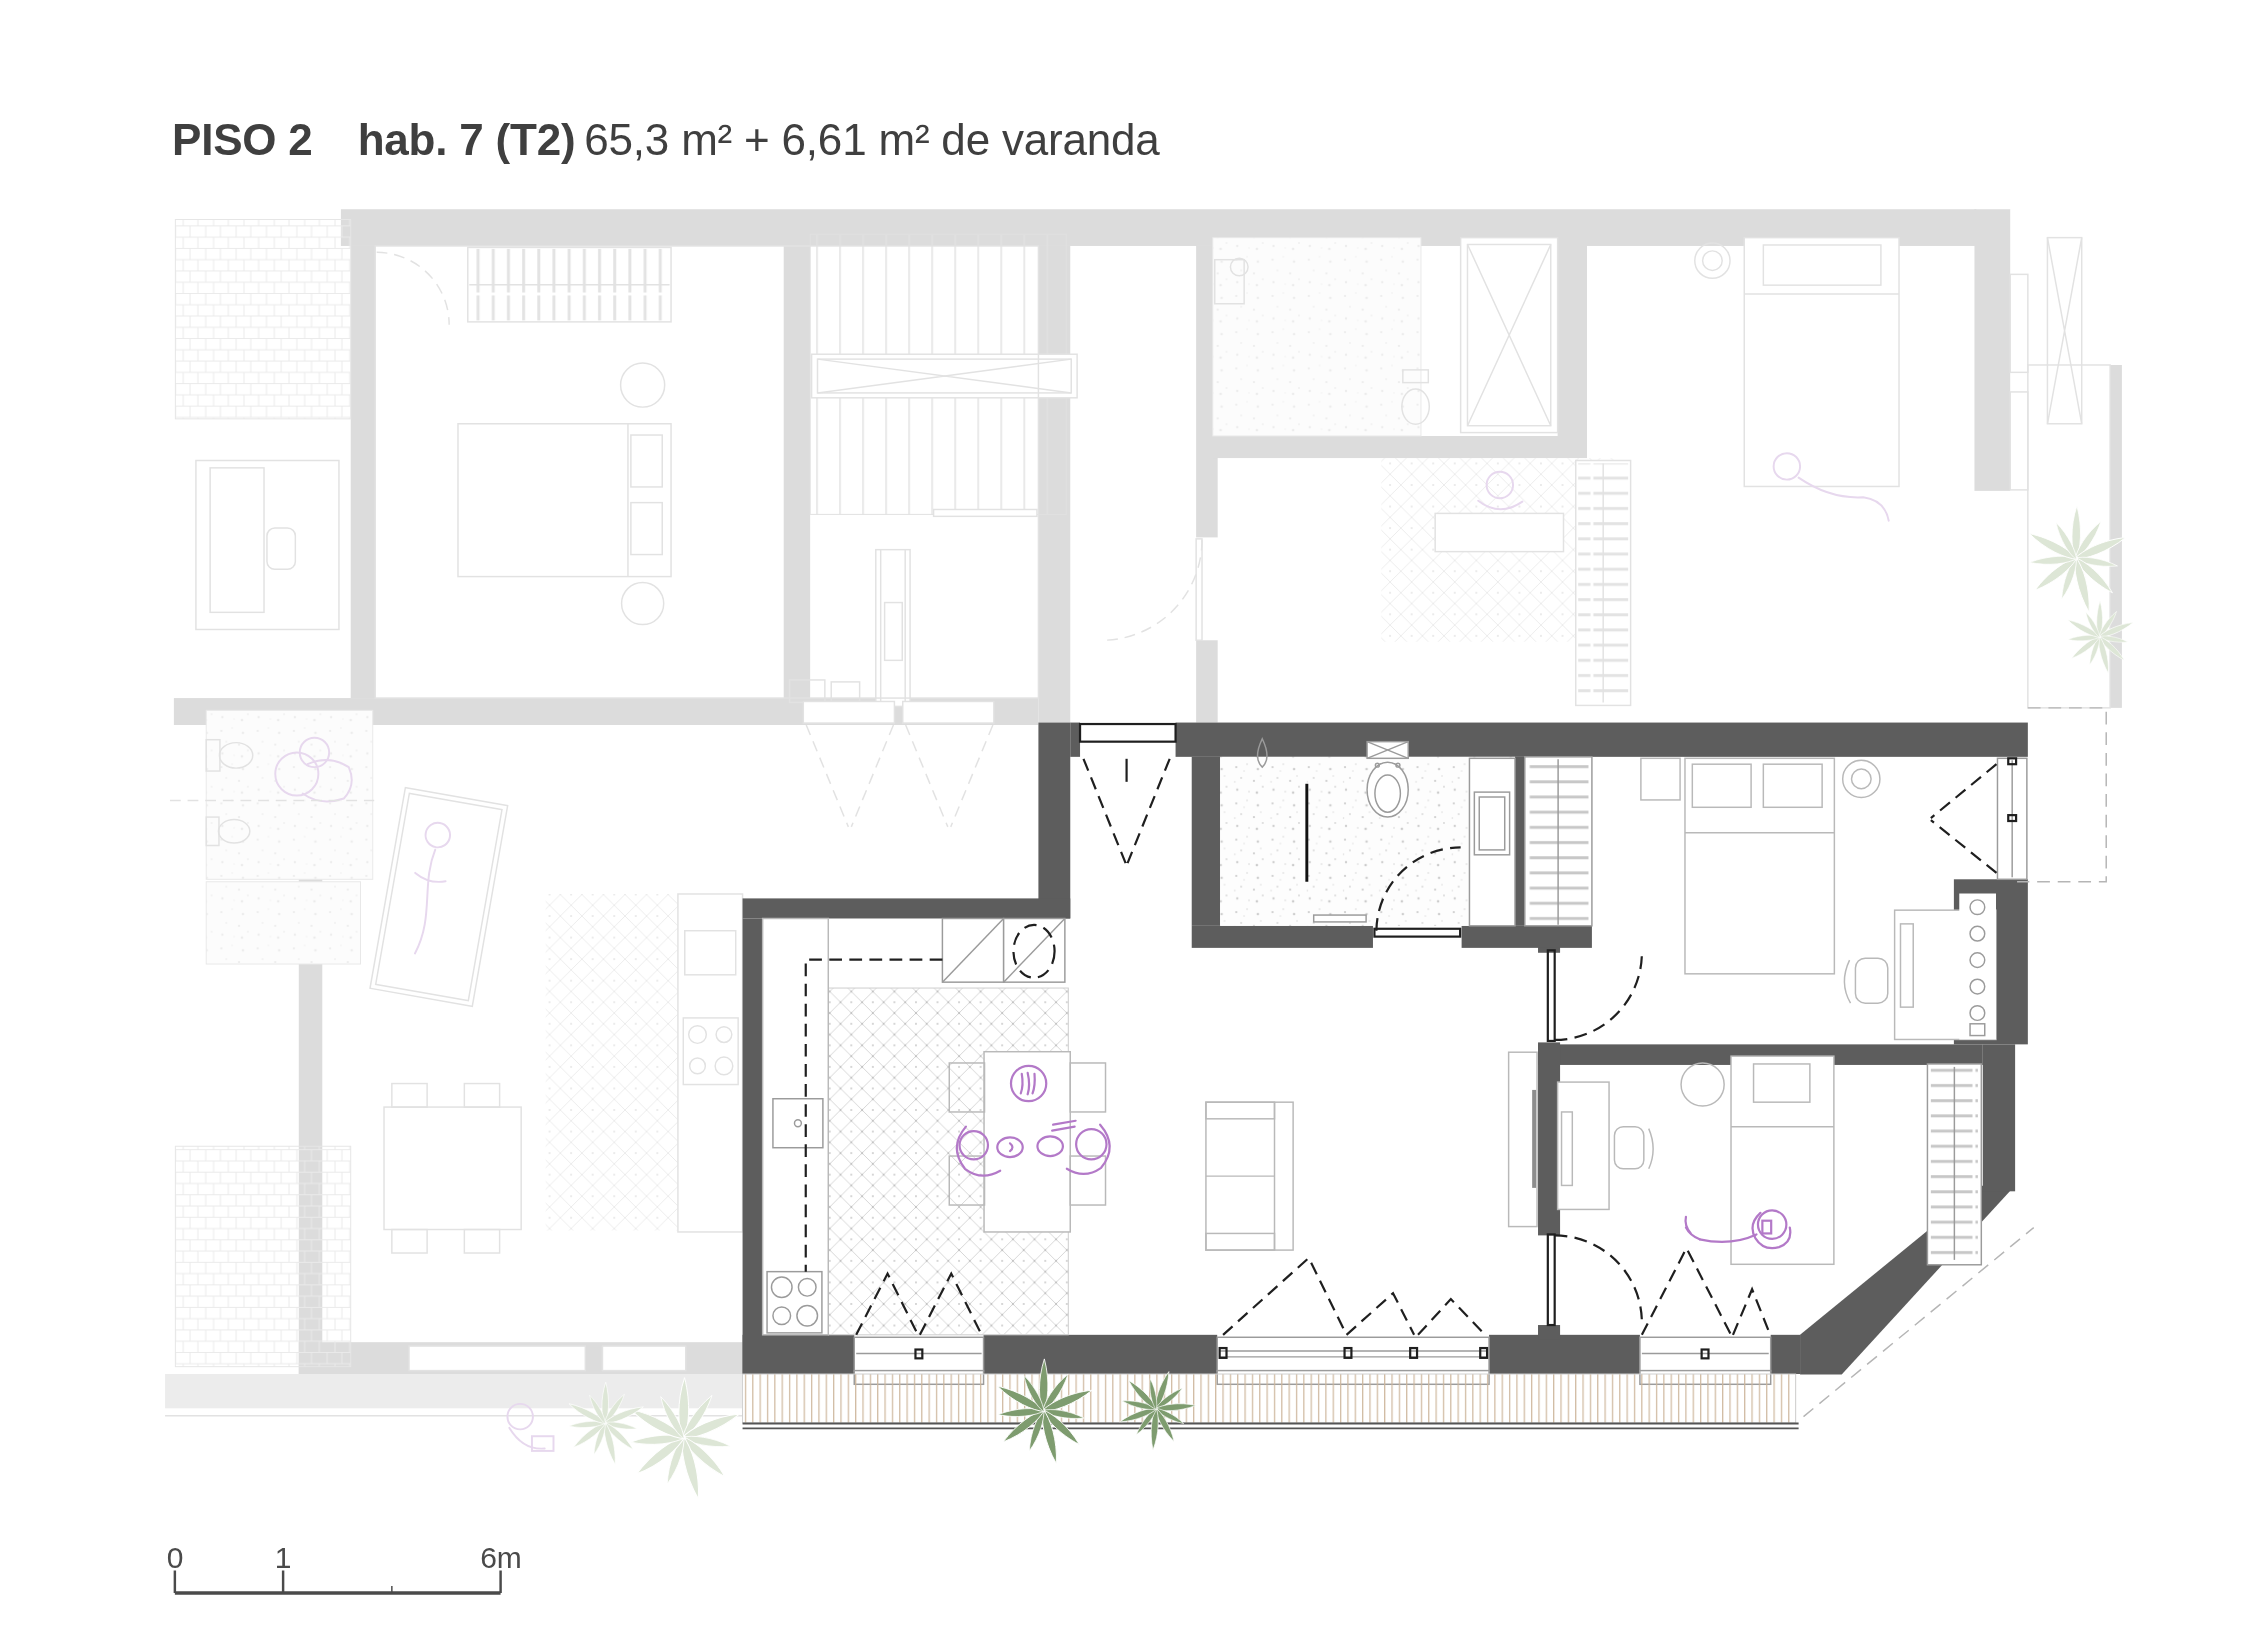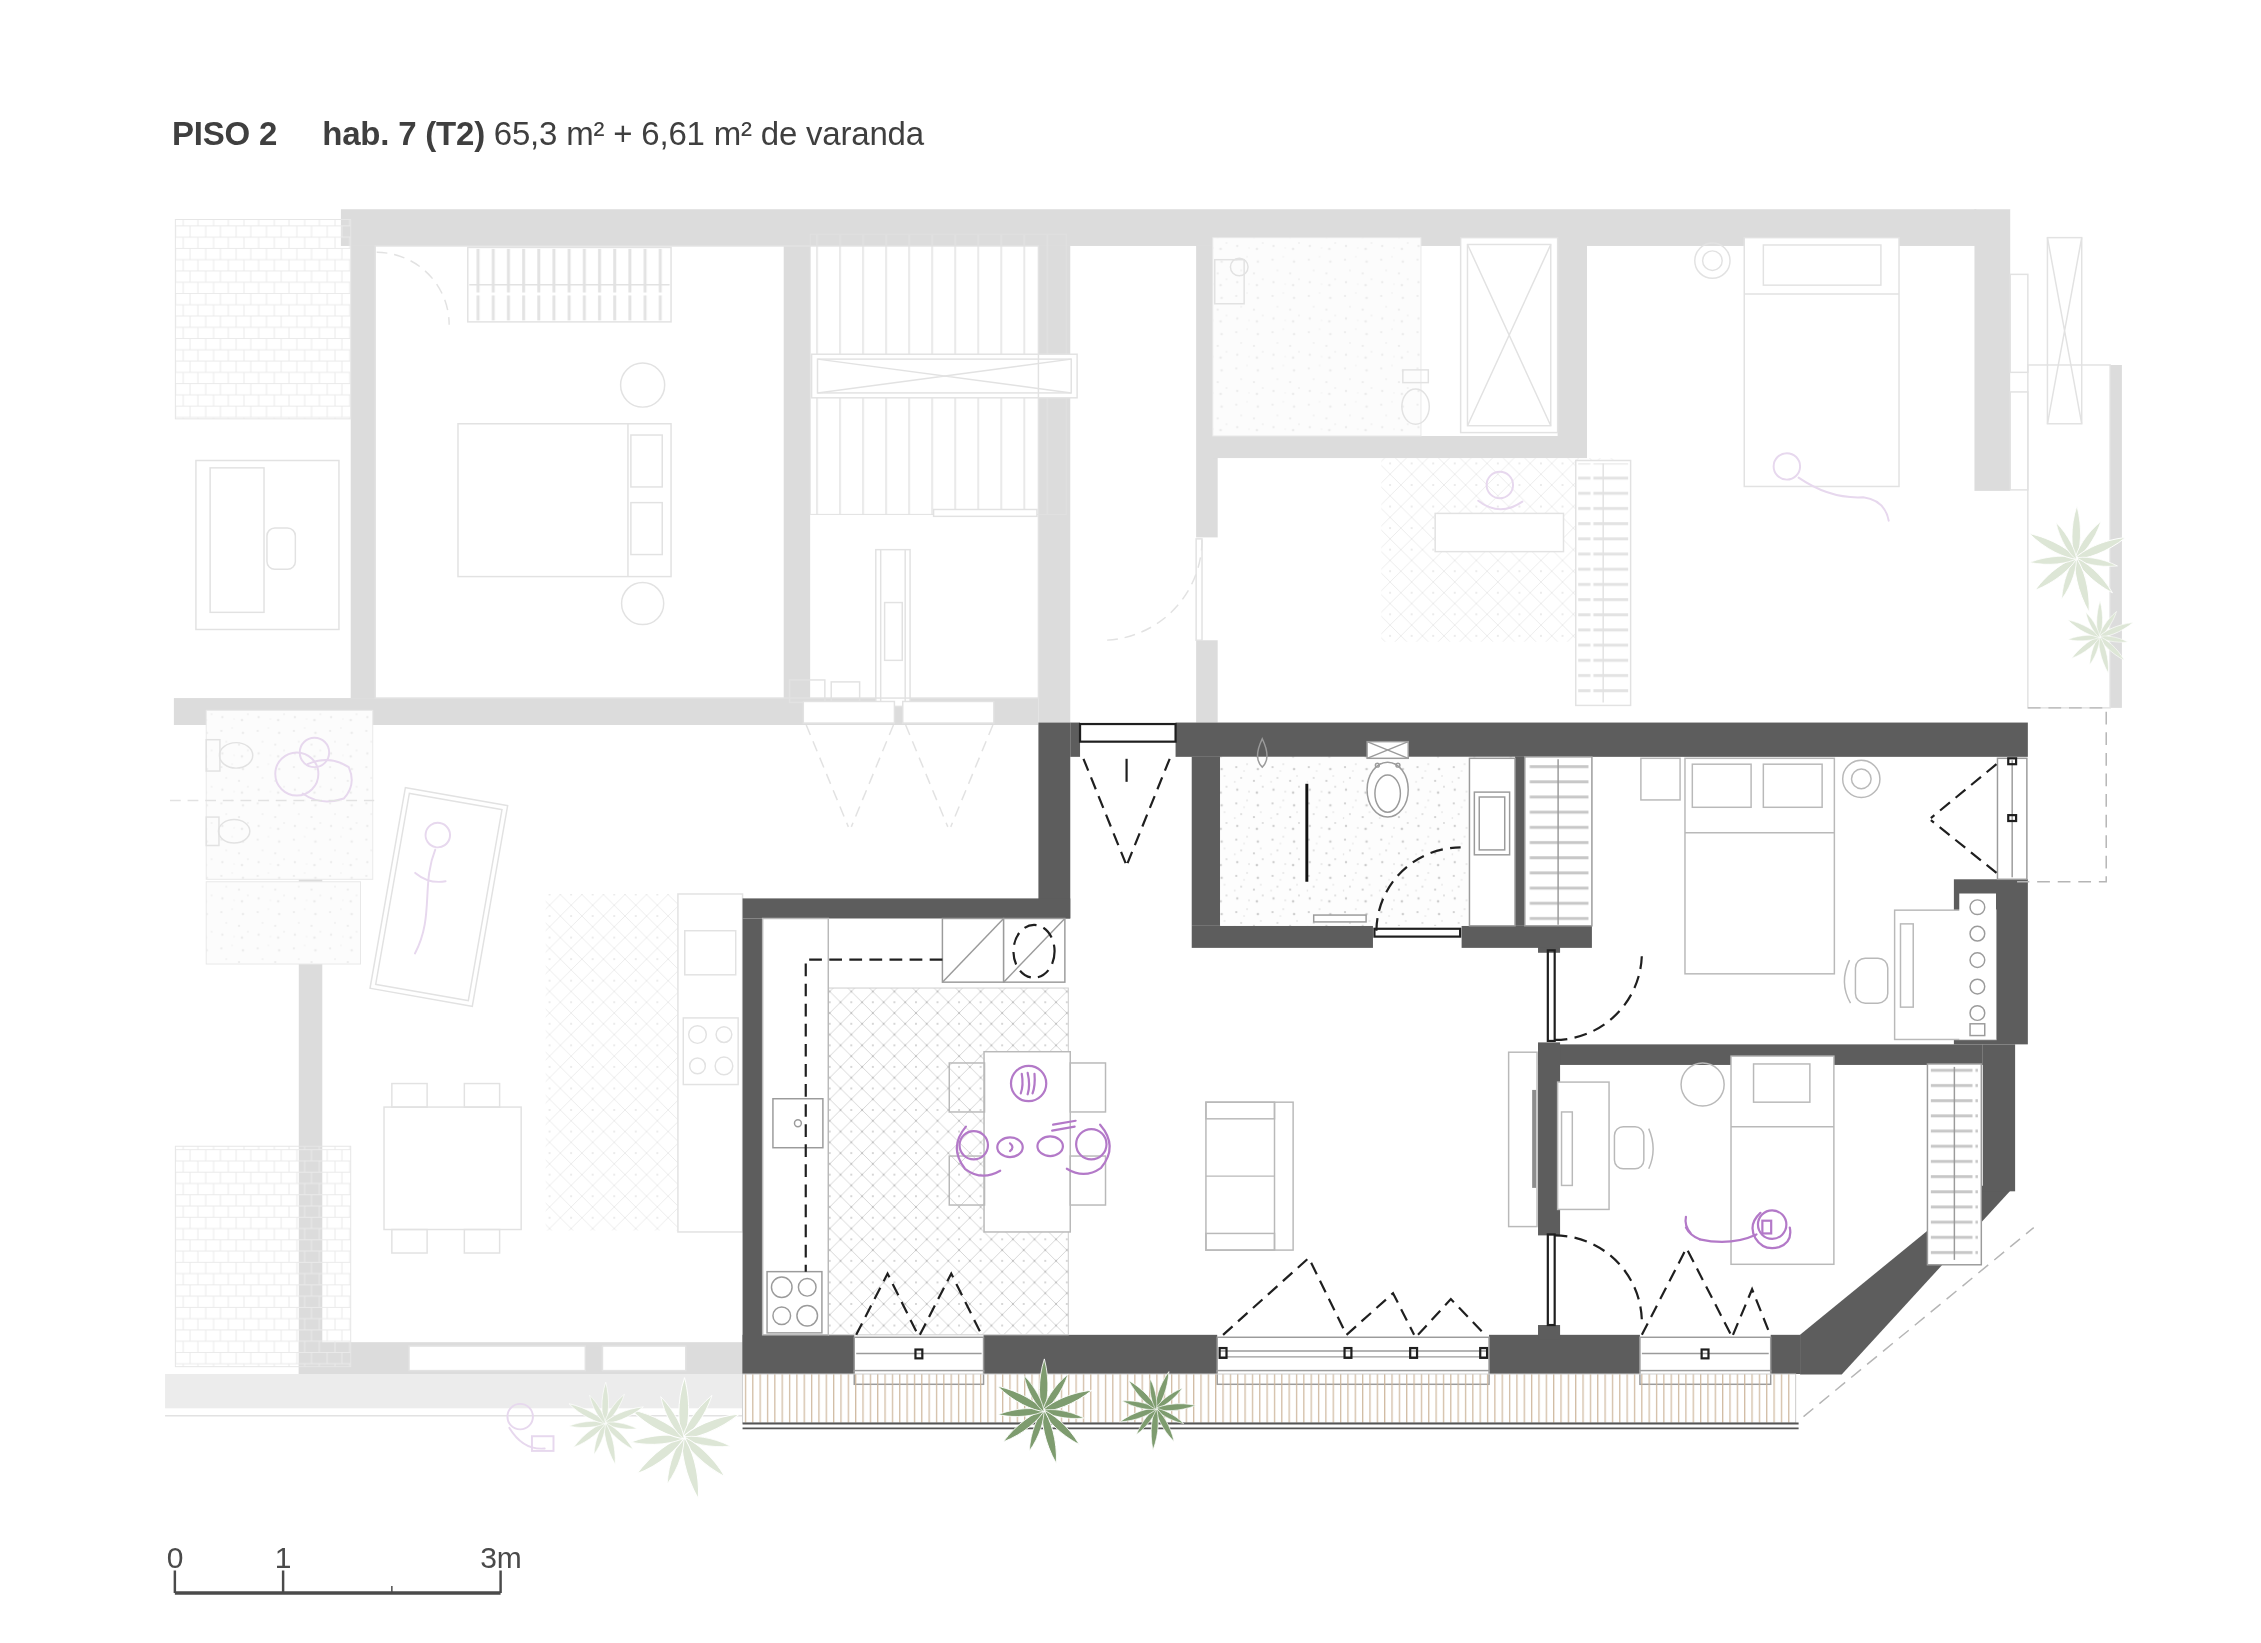--- a/index.html
+++ b/index.html
@@ -1,19 +1,19 @@
 <!DOCTYPE html>
 <html style="--highlight-wall: #5d5d5d; --faded-wall: #dcdcdc; --line-dark: #1f1f1f; --line-mid: #9b9b9b; --line-soft: #b9b9b9; --line-faded: #e2e2e2; --accent-purple: #b379c8; --faded-purple: #e7d8ee; --plant-green: #7e9c6f; --plant-faded: #dde6d6; --deck-stripe: #cdb59b; --text: #3f3f3f; --scalebar: #4a4a4a;font-size:7.8px"><head>
 <meta charset="utf-8">
 <style>
   html,body{margin:0;padding:0;background:#fff;}
   body{width:2261px;height:1643px;position:relative;overflow:hidden;
        font-family:"Liberation Sans","DejaVu Sans",sans-serif;color:var(--text,#3f3f3f);}
   .abs{position:absolute;}
-  #title{left:172px;top:116px;font-size:33px;line-height:1.1;letter-spacing:-0.2px;white-space:nowrap;}
+  #title{left:172px;top:116px;font-size:44px;line-height:1.1;letter-spacing:-0.2px;white-space:nowrap;}
   #title .b{font-weight:700;}
   #title .gap{display:inline-block;width:45px;}
   #title .sp{display:inline-block;width:8.8px;}
   .scale-label{top:1541px;font-size:30px;transform:translateX(-50%);color:var(--scalebar,#4a4a4a);}
   svg{position:absolute;left:0;top:0;}
   .wall-hl{fill:var(--highlight-wall,#5d5d5d);}
   .wall-f{fill:var(--faded-wall,#dcdcdc);}
   .white{fill:#fff;}
   .ln{fill:none;stroke:var(--line-mid,#9b9b9b);stroke-width:3;}
   .ln2{fill:none;stroke:var(--line-soft,#b9b9b9);stroke-width:3;}
@@ -501,14 +501,14 @@
   <path class="sb" d="M800,3238 V3252" stroke-width="3"></path>
 </g>
 </svg>
 
 <div id="title" class="abs">
   <span class="b">PISO 2</span><span class="gap"></span><span class="b">hab. 7 (T2)</span><span class="sp"></span><span>65,3 m² + 6,61 m² de varanda</span>
 </div>
 
 <div class="abs scale-label" style="left:175px">0</div>
 <div class="abs scale-label" style="left:283px">1</div>
-<div class="abs scale-label" style="left:501px">3m</div>
+<div class="abs scale-label" style="left:501px">6m</div>
 
 
 </body></html>

